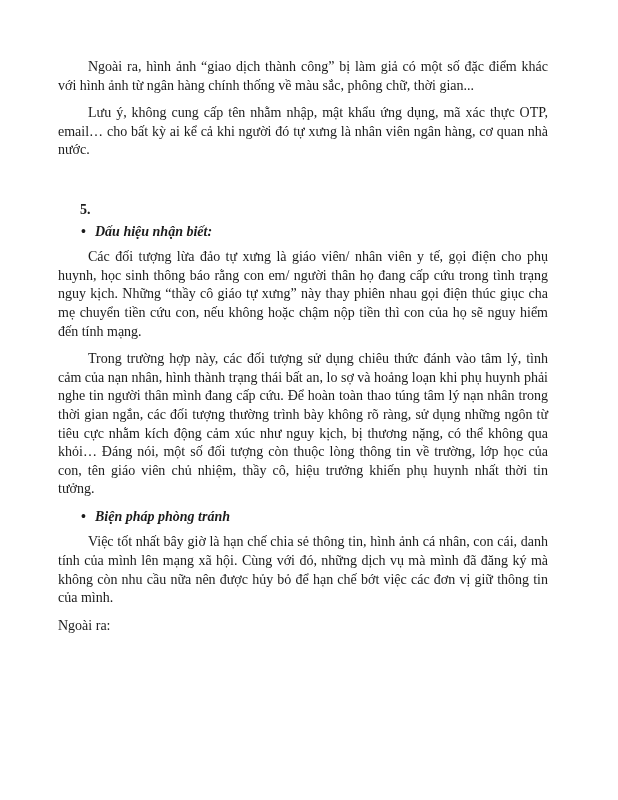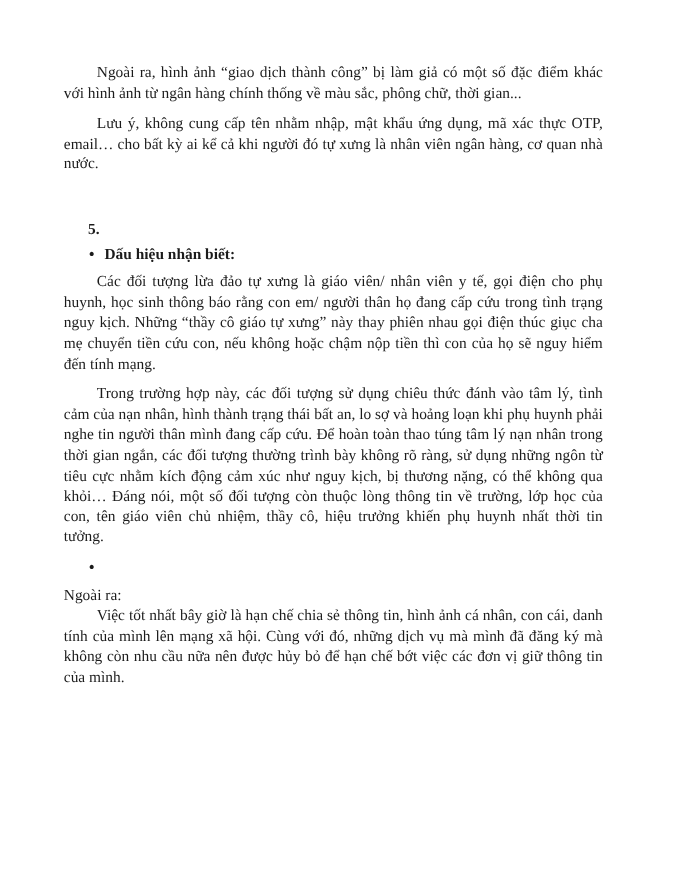--- a/index.html
+++ b/index.html
@@ -51,20 +51,21 @@
   }
   .bullet-row .marker {
     flex: none;
     margin-left: 23px;
     width: 14px;
     font-style: normal;
     font-weight: bold;
   }
   .bullet-row .btext {
     font-weight: bold;
+    font-style: italic;
   }
   .closing {
     margin-bottom: 0;
   }
 </style>
 </head>
 <body>
 
 <div class="page">
   <div class="content">
@@ -82,20 +83,21 @@
       <span class="btext">Dấu hiệu nhận biết:</span>
     </div>
 
     <p class="par indent">Các đối tượng lừa đảo tự xưng là giáo viên/ nhân viên y tế, gọi điện cho phụ huynh, học sinh thông báo rằng con em/ người thân họ đang cấp cứu trong tình trạng nguy kịch. Những “thầy cô giáo tự xưng” này thay phiên nhau gọi điện thúc giục cha mẹ chuyển tiền cứu con, nếu không hoặc chậm nộp tiền thì con của họ sẽ nguy hiểm đến tính mạng.</p>
 
     <p class="par indent">Trong trường hợp này, các đối tượng sử dụng chiêu thức đánh vào tâm lý, tình cảm của nạn nhân, hình thành trạng thái bất an, lo sợ và hoảng loạn khi phụ huynh phải nghe tin người thân mình đang cấp cứu. Để hoàn toàn thao túng tâm lý nạn nhân trong thời gian ngắn, các đối tượng thường trình bày không rõ ràng, sử dụng những ngôn từ tiêu cực nhằm kích động cảm xúc như nguy kịch, bị thương nặng, có thể không qua khỏi… Đáng nói, một số đối tượng còn thuộc lòng thông tin về trường, lớp học của con, tên giáo viên chủ nhiệm, thầy cô, hiệu trưởng khiến phụ huynh nhất thời tin tưởng.</p>
 
 
     <div class="list-row bullet-row">
       <span class="marker">•</span>
+      <span class="btext">Biện pháp phòng tránh</span>
     </div>
 
+    <p class="par indent">Việc tốt nhất bây giờ là hạn chế chia sẻ thông tin, hình ảnh cá nhân, con cái, danh tính của mình lên mạng xã hội. Cùng với đó, những dịch vụ mà mình đã đăng ký mà không còn nhu cầu nữa nên được hủy bỏ để hạn chế bớt việc các đơn vị giữ thông tin của mình.</p>
+
     <p class="par closing">Ngoài ra:</p>
-
-    <p class="par indent">Việc tốt nhất bây giờ là hạn chế chia sẻ thông tin, hình ảnh cá nhân, con cái, danh tính của mình lên mạng xã hội. Cùng với đó, những dịch vụ mà mình đã đăng ký mà không còn nhu cầu nữa nên được hủy bỏ để hạn chế bớt việc các đơn vị giữ thông tin của mình.</p>
 
   </div>
 </div>
 
 </body></html>

